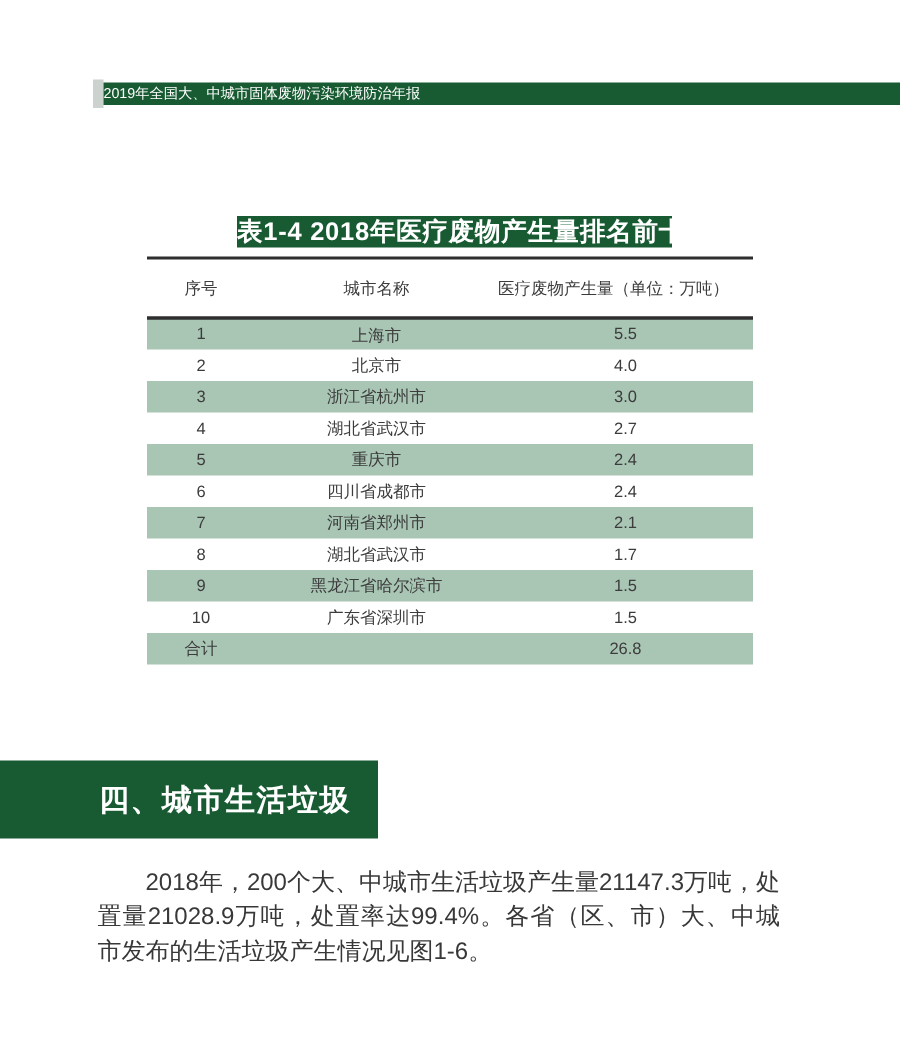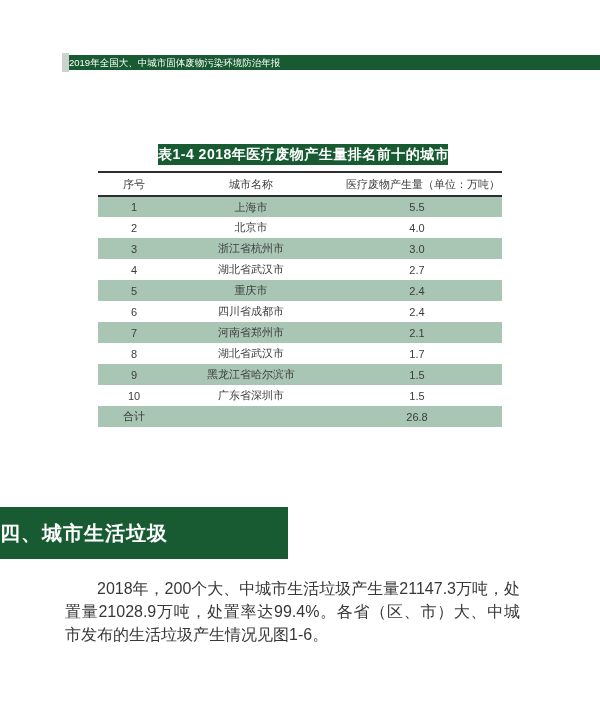--- a/index.html
+++ b/index.html
@@ -27,48 +27,48 @@
     position:absolute;left:69px;top:55px;right:0;height:15px;
     background:var(--dark-green);
     color:#fff;font-size:9.5px;line-height:15px;
     white-space:nowrap;overflow:hidden;
   }
 
   
   .table-title{
     position:absolute;left:158px;top:144px;width:290px;height:21px;
     background:var(--dark-green);
-    color:#fff;font-size:14px;font-weight:bold;
+    color:#fff;font-size:17px;font-weight:bold;
     text-align:center;line-height:21px;letter-spacing:.5px;
     white-space:nowrap;
   }
 
   
   table.data-table{
     position:absolute;left:98px;top:171px;width:404px;
     border-collapse:collapse;table-layout:fixed;
     border-top:2px solid var(--border-dark);
     font-size:11px;color:var(--text-main);
   }
   table.data-table thead th{
-    height:24px;font-weight:normal;text-align:center;
+    height:40px;font-weight:normal;text-align:center;
     border-bottom:2px solid var(--border-dark);
     padding:0;
   }
-  table.data-table thead th.col-value{text-align:right;padding-right:2px;}
+  table.data-table thead th.col-value{text-align:left;padding-right:2px;}
   table.data-table tbody td{
     height:21px;text-align:center;padding:0;
   }
   table.data-table tbody tr:nth-child(odd){background:var(--row-green);}
 
   
   .section-banner{
-    position:absolute;left:0;top:507px;width:288px;height:52px;
+    position:absolute;left:0;top:507px;width:252px;height:52px;
     background:var(--dark-green);
-    display:flex;align-items:center;
+    display:flex;align-items:center;justify-content:flex-end;
     padding-right:18px;
     color:#fff;font-size:20px;font-weight:bold;letter-spacing:1px;
     white-space:nowrap;
   }
 
   
   .body-paragraph{
     position:absolute;left:65px;top:577px;width:455px;
     font-size:16px;line-height:23px;color:#383838;
     text-align:justify;text-indent:2em;

